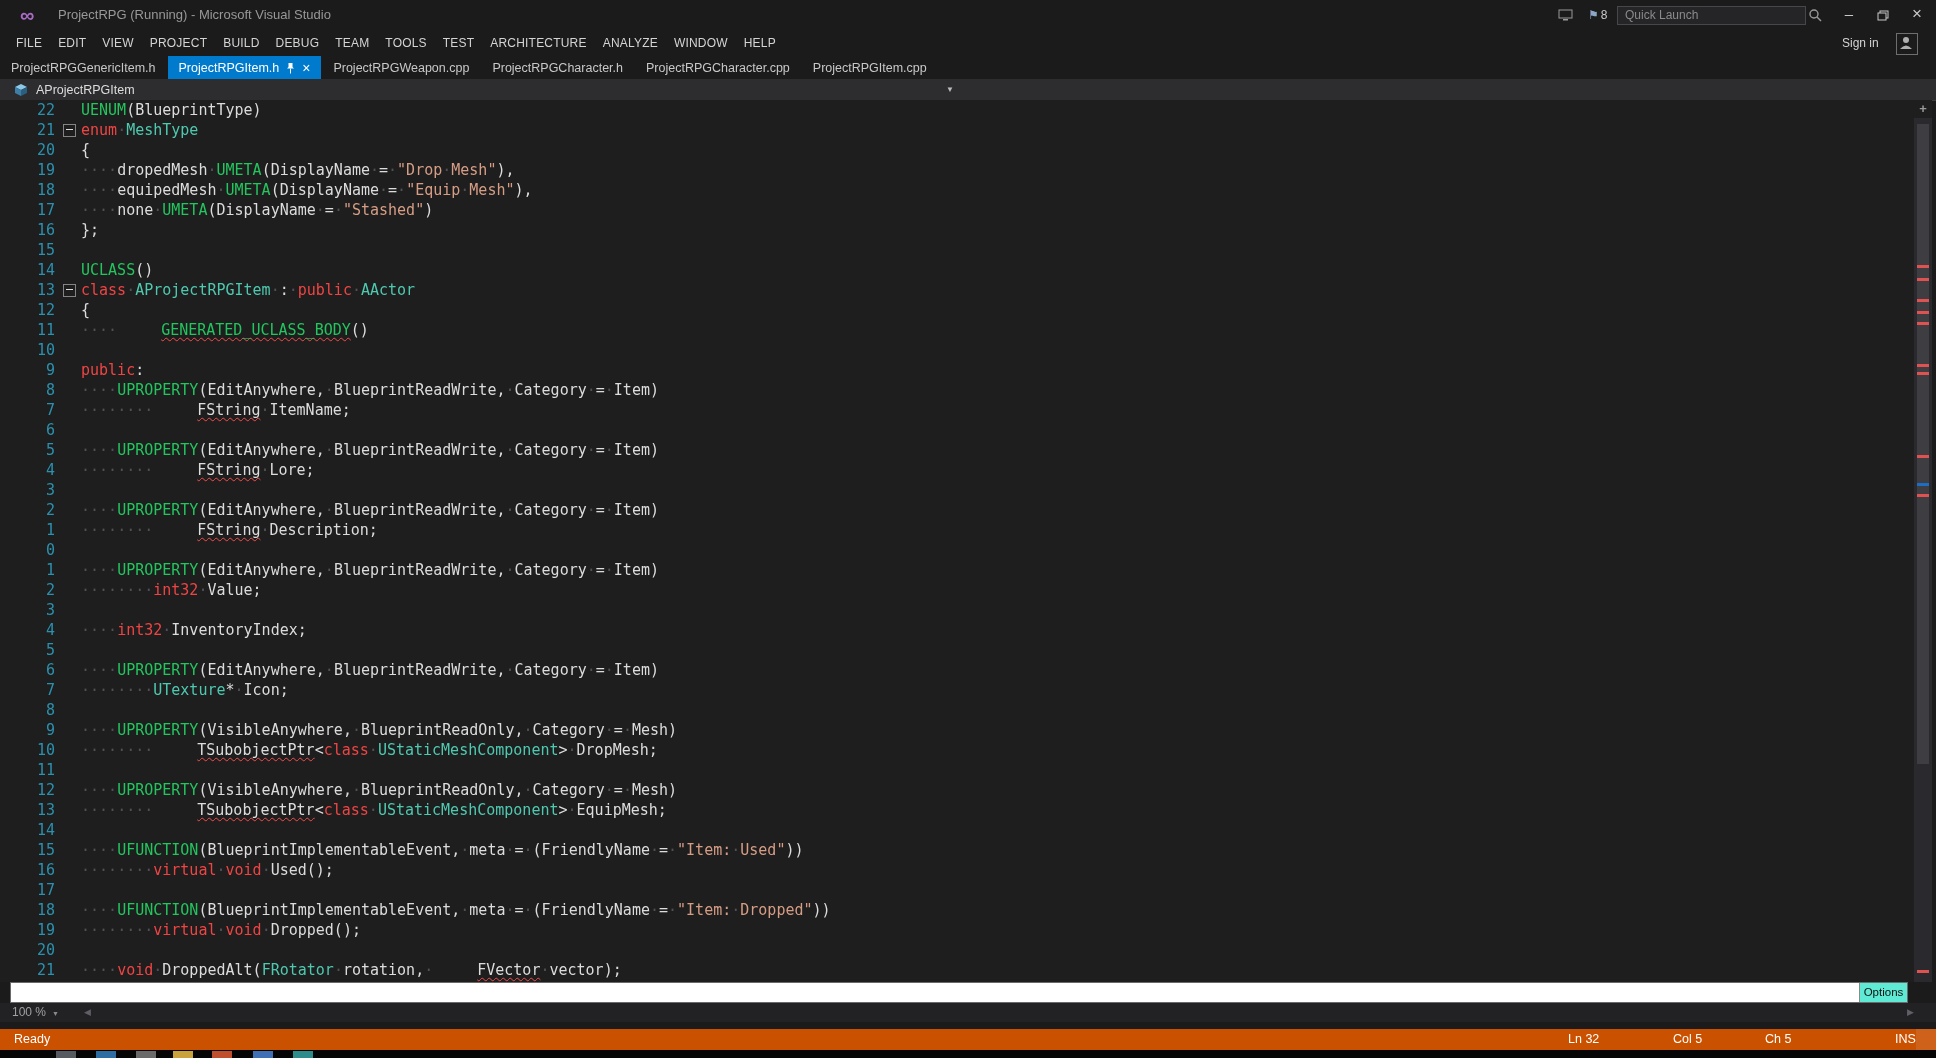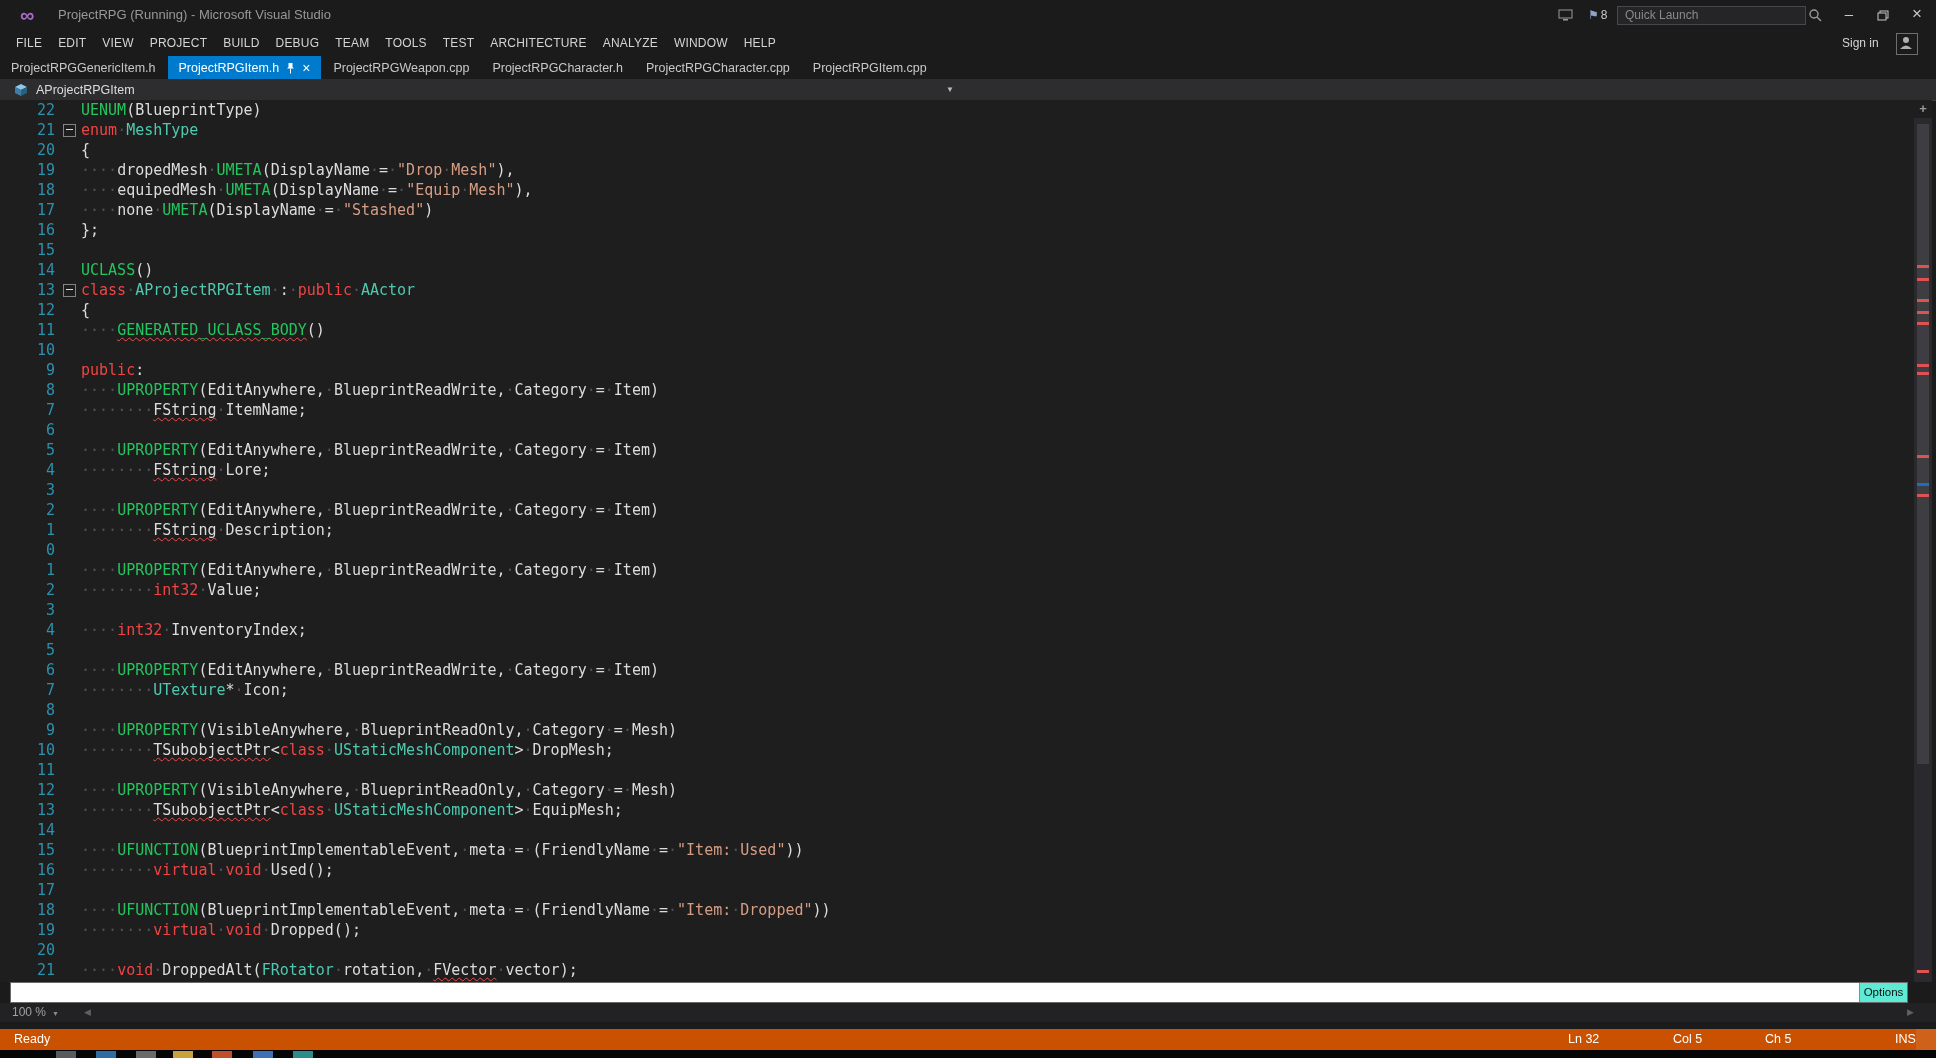--- a/index.html
+++ b/index.html
@@ -49,21 +49,21 @@
     font-family:"DejaVu Sans Mono",monospace;font-size:15px;}
   .line{display:flex;height:20px;line-height:20px;white-space:pre;}
   .ln{flex:none;width:55px;text-align:right;color:#2B91AF;}
   .foldcol{flex:none;width:26px;position:relative;}
   .foldbox{position:absolute;left:8px;top:4px;width:11px;height:11px;border:1px solid #848484;}
   .foldbox::after{content:"";position:absolute;left:2px;right:2px;top:4px;height:1px;background:#DCDCDC;}
   .codetext{flex:1;}
   .d{color:#DCDCDC;} .k{color:#ef4444;} .t{color:#4EC9B0;} .m{color:#22c55e;} .s{color:#D69D85;}
   .ws{color:#505057;}
   .e{text-decoration-line:underline;text-decoration-style:wavy;text-decoration-color:#F14C4C;
-     text-decoration-thickness:1px;text-underline-offset:2px;text-decoration-skip-ink:none;}
+     text-decoration-thickness:1px;text-underline-offset:2px;text-decoration-skip-ink:none;margin-left:44px;}
   .split-handle{position:absolute;right:1px;top:2px;width:16px;text-align:center;color:#9A9A9A;
      font-size:13px;font-weight:bold;line-height:14px;}
   .vscroll{position:absolute;right:0;top:18px;bottom:0;width:18px;background:#2A2A2E;}
   .vthumb{position:absolute;left:3px;right:3px;top:6px;height:640px;background:#3E3E42;}
   .mark{position:absolute;left:3px;right:3px;height:3px;}
   
   .findbar{position:absolute;top:982px;left:0;right:0;height:21px;background:#1B1B1C;}
   .find-input{position:absolute;left:10px;right:28px;top:0;height:19px;background:#FFFFFF;border:1px solid #6A6A6A;}
   .find-options{position:absolute;right:0;top:0;bottom:0;width:47px;background:#5eead4;border-left:1px solid #8A8A8A;
      font-size:11.5px;color:#111;text-align:center;line-height:19px;}

